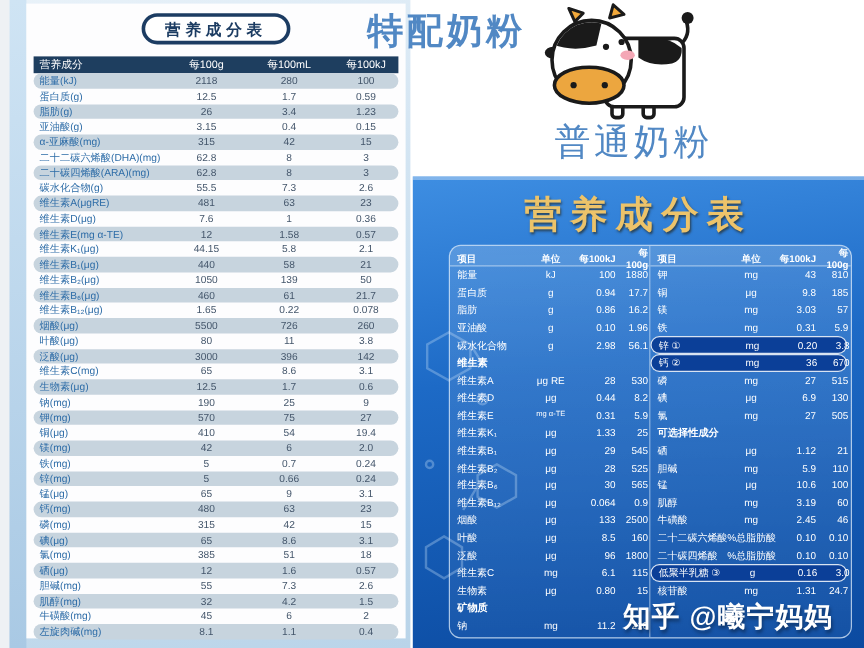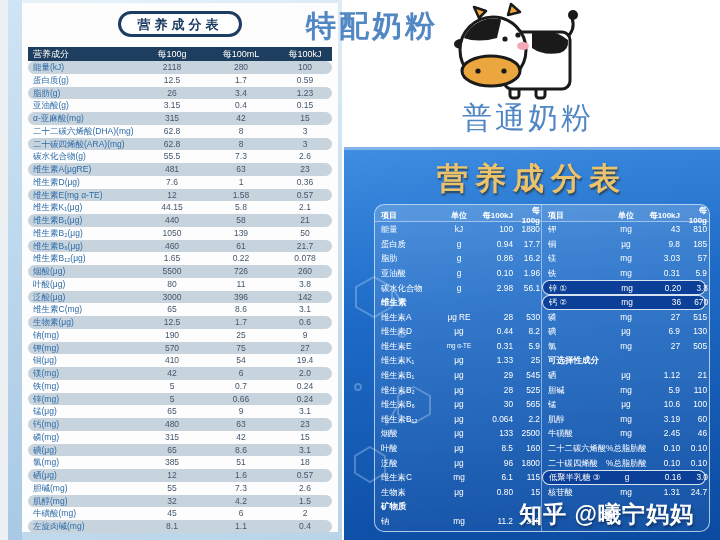--- a/index.html
+++ b/index.html
@@ -437,21 +437,21 @@
             <div class="rrow">
               <span class="rl">维生素B₆</span>
               <span class="ru">μg</span>
               <span class="ra">30</span>
               <span class="rb">565</span>
             </div>
             <div class="rrow">
               <span class="rl">维生素B₁₂</span>
               <span class="ru">μg</span>
               <span class="ra">0.064</span>
-              <span class="rb">2.2</span>
+              <span class="rb">0.9</span>
             </div>
             <div class="rrow">
               <span class="rl">烟酸</span>
               <span class="ru">μg</span>
               <span class="ra">133</span>
               <span class="rb">2500</span>
             </div>
             <div class="rrow">
               <span class="rl">叶酸</span>
               <span class="ru">μg</span>

